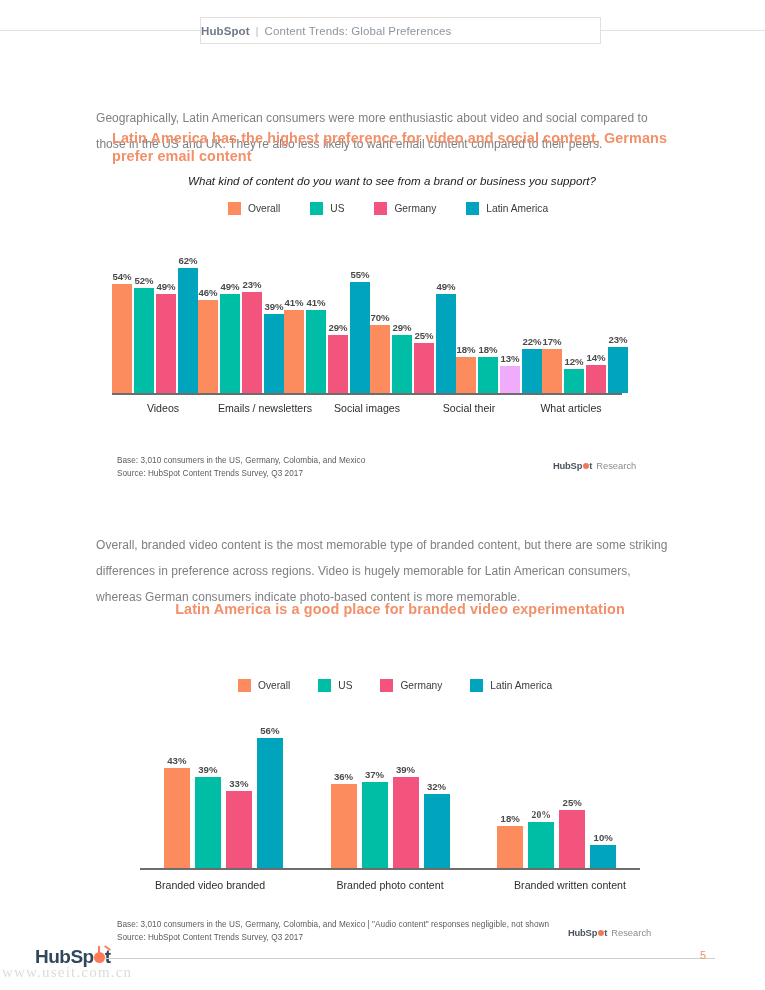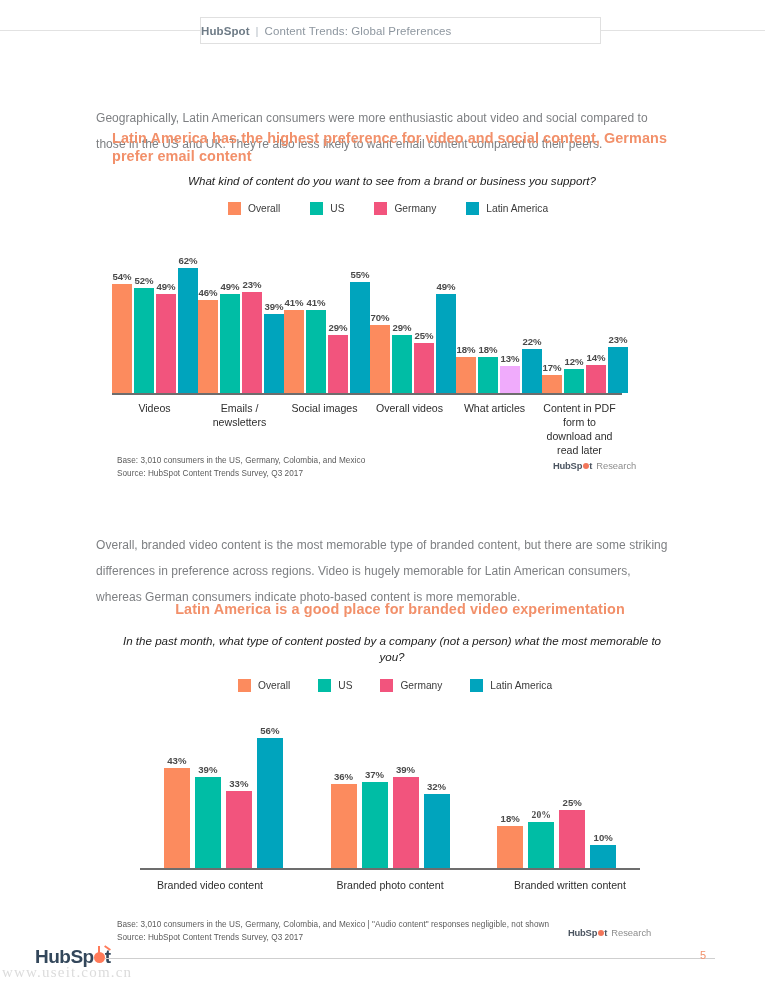--- a/index.html
+++ b/index.html
@@ -264,21 +264,21 @@
               <div class="bar" style="background: #f0abfc; height: 27px; text-decoration: underline;">
                 <span class="vlabel">13%</span>
               </div>
               <div class="bar" style="background: rgb(0, 164, 189); height: 44.3143px;">
                 <span class="vlabel">22%</span>
               </div>
             </div>
           </div>
           <div class="group">
             <div class="bar-wrap">
-              <div class="bar" style="background: rgb(252, 139, 94); height: 18px;">
+              <div class="bar" style="background: rgb(252, 139, 94); height: 44px;">
                 <span class="vlabel">17%</span>
               </div>
               <div class="bar" style="background: rgb(0, 189, 165); height: 24.1714px;">
                 <span class="vlabel">12%</span>
               </div>
               <div class="bar" style="background: rgb(242, 84, 125); height: 28.2px;">
                 <span class="vlabel">14%</span>
               </div>
               <div class="bar" style="background: rgb(0, 164, 189); height: 46.3286px;">
                 <span class="vlabel">23%</span>
@@ -286,38 +286,36 @@
             </div>
           </div>
         </div>
       <div class="axis-line"></div>
     </div>
   </div>
   <div class="xlabels" id="xlabels1">
       <div class="xlabel">Videos</div>
       <div class="xlabel">Emails / newsletters</div>
       <div class="xlabel">Social images</div>
-      <div class="xlabel">Overall videos</div>
+      <div class="xlabel">Social their</div>
       <div class="xlabel">What articles</div>
-      <div class="xlabel">Content in PDF form to download and read later</div>
     </div>
 
   <div class="source" id="source1">Base: 3,010 consumers in the US, Germany, Colombia, and Mexico
 Source: HubSpot Content Trends Survey, Q3 2017</div>
   <div class="hs-research" id="hsr1">
     <span class="hs-word">HubSp</span>
       <span class="hs-dot"></span>
       <span class="hs-tail">t</span>
     <span class="hs-suffix">Research</span>
   </div>
 
   <div class="para" id="para2">Overall, branded video content is the most memorable type of branded content, but there are some striking differences in preference across regions. Video is hugely memorable for Latin American consumers, whereas German consumers indicate photo-based content is more memorable.</div>
 
   <div class="sec-head" id="head2">Latin America is a good place for branded video experimentation</div>
-  <div class="sec-sub" id="sub2">In the past month, what type of content posted by a company (not a person) what the most memorable to you?</div>
 
   <div class="legend" id="legend2">
     <div class="legend-item">
       <span class="legend-swatch" style="background:#FC8B5E"></span>
       <span class="legend-label">Overall</span>
     </div>
     <div class="legend-item">
       <span class="legend-swatch" style="background:#00BDA5"></span>
       <span class="legend-label">US</span>
     </div>
@@ -380,21 +378,21 @@
               <div class="bar" style="background: rgb(0, 164, 189); height: 23.2258px;">
                 <span class="vlabel">10%</span>
               </div>
             </div>
           </div>
         </div>
       <div class="axis-line"></div>
     </div>
   </div>
   <div class="xlabels" id="xlabels2">
-      <div class="xlabel">Branded video content</div>
+      <div class="xlabel">Branded video branded</div>
       <div class="xlabel">Branded photo content</div>
       <div class="xlabel">Branded written content</div>
     </div>
 
   <div class="source" id="source2">Base: 3,010 consumers in the US, Germany, Colombia, and Mexico | "Audio content" responses negligible, not shown
 Source: HubSpot Content Trends Survey, Q3 2017</div>
   <div class="hs-research" id="hsr2">
     <span class="hs-word">HubSp</span>
       <span class="hs-dot"></span>
       <span class="hs-tail">t</span>

